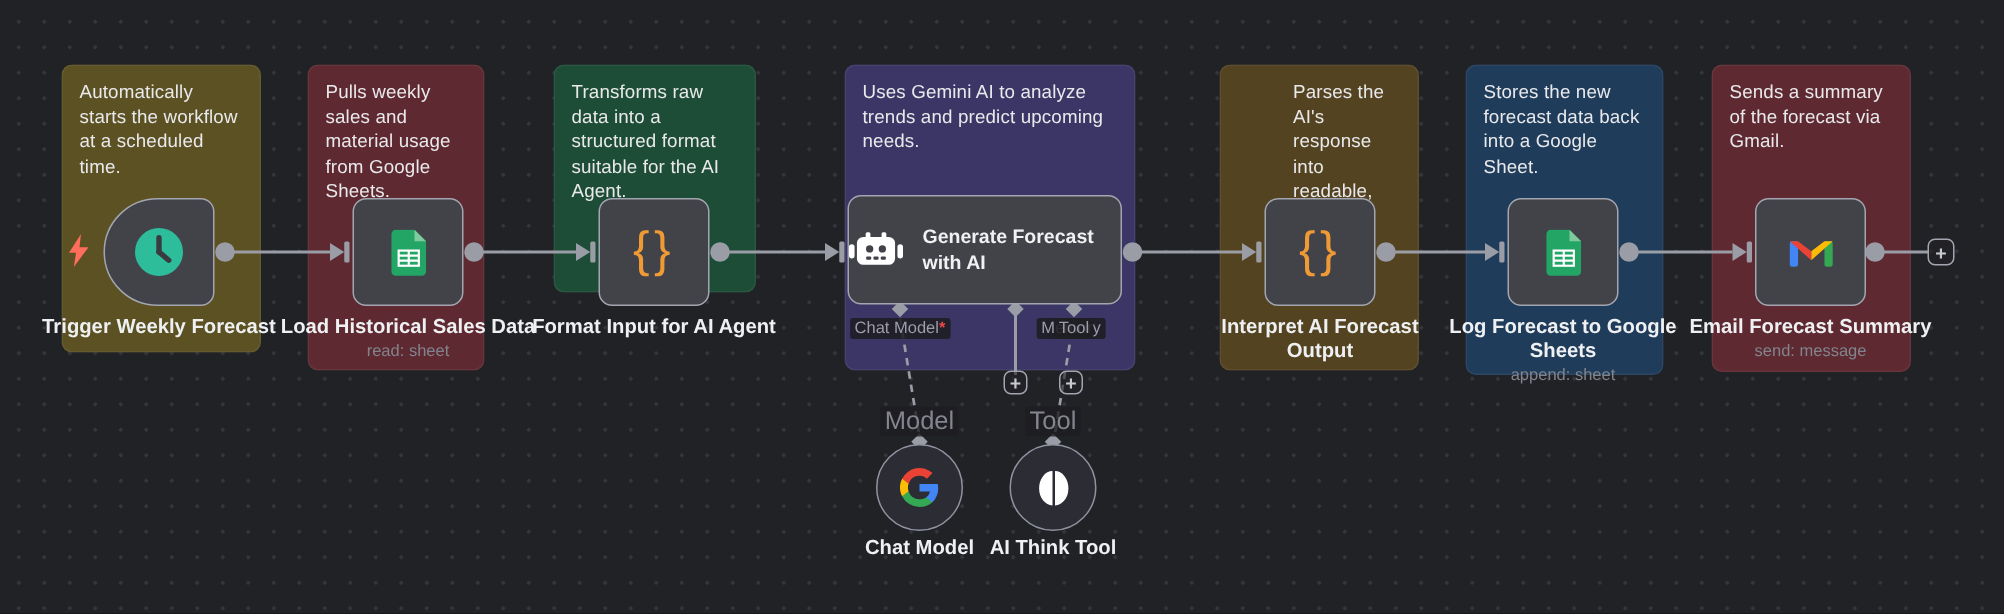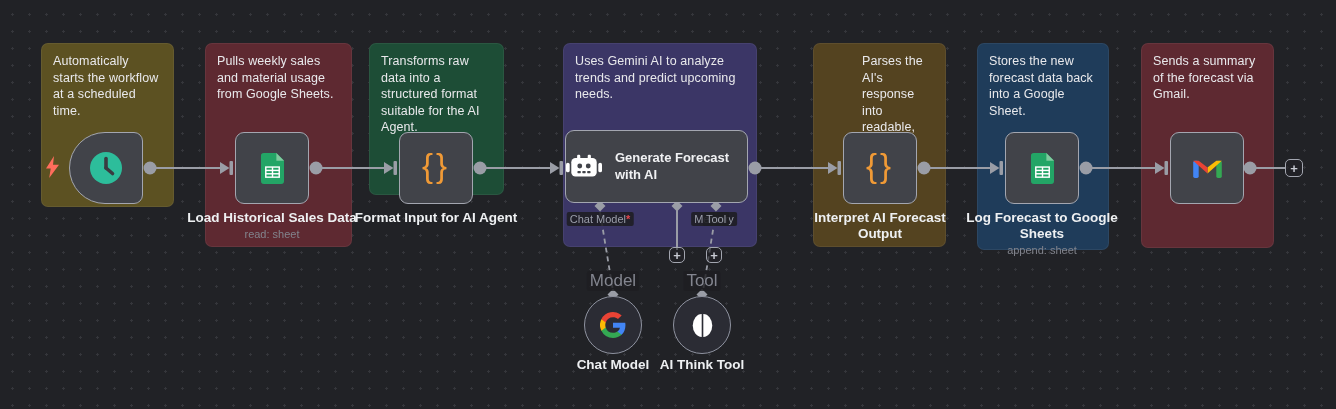--- a/index.html
+++ b/index.html
@@ -42,24 +42,24 @@
            border:1.6px solid #8f93a0;display:flex;align-items:center;justify-content:center;}
   .subnode-label{position:absolute;transform:translateX(-50%);width:130px;text-align:center;
                  color:#eef0f2;font-weight:700;font-size:13.5px;}
   .bolt{position:absolute;}
 </style>
 </head>
 <body>
 
 <div class="canvas">
 
-  <div class="note" style="left: 41px; top: 43px; width: 133px; height: 164px; background-color: rgb(92, 81, 34);">
+  <div class="note" style="left: 41px; top: 43px; width: 133px; height: 192px; background-color: rgb(92, 81, 34);">
       <div class="note-text">Automatically starts the workflow at a scheduled time.</div>
     </div>
-  <div class="note" style="left: 205px; top: 43px; width: 147px; height: 204px; background-color: rgb(94, 41, 49);">
+  <div class="note" style="left: 205px; top: 43px; width: 118px; height: 204px; background-color: rgb(94, 41, 49);">
       <div class="note-text">Pulls weekly sales and material usage from Google Sheets.</div>
     </div>
   <div class="note" style="left: 369px; top: 43px; width: 135px; height: 152px; background-color: rgb(29, 77, 54);">
       <div class="note-text">Transforms raw data into a structured format suitable for the AI Agent.</div>
     </div>
   <div class="note" style="left: 563px; top: 43px; width: 194px; height: 204px; background-color: rgb(59, 54, 102);">
       <div class="note-text">Uses Gemini AI to analyze trends and predict upcoming needs.</div>
     </div>
   <div class="note" style="left: 813px; top: 43px; width: 133px; height: 204px; background-color: rgb(84, 67, 32); padding-left: 48px;">
       <div class="note-text">Parses the AI's response into readable, usable JSON format.</div>
@@ -118,20 +118,23 @@
     <polygon points="8,0 0,12.5 4.7,12.5 3.2,22 13,8.8 7,8.8" fill="#ff6d5c"></polygon>
   </svg>
 
   <div class="node trigger" style="left:69px;top:132px;width:74px;height:72px">
     <svg width="34" height="34" viewBox="0 0 34 34">
       <circle cx="17" cy="17" r="16" fill="#2dbd9b"></circle>
       <line x1="17" y1="17" x2="17" y2="7.5" stroke="#3a3b41" stroke-width="3.6" stroke-linecap="round"></line>
       <line x1="17" y1="17" x2="23.5" y2="22.5" stroke="#3a3b41" stroke-width="3.6" stroke-linecap="round"></line>
     </svg>
   </div>
+  <div class="node-label" style="left:106px;top:210px">
+    <div class="node-title">Trigger Weekly Forecast</div>
+  </div>
 
   <div class="node" style="left:235px;top:132px;width:74px;height:72px">
     <svg width="25" height="31" viewBox="0 0 26 32">
       <path d="M1,3 a3,3 0 0 1 3,-3 H17 L25,8 V29 a3,3 0 0 1 -3,3 H4 a3,3 0 0 1 -3,-3 Z" fill="#23a566"></path>
       <polygon points="17,0 25,8 17,8" fill="#7fcb9e"></polygon>
       <g stroke="#ffffff" stroke-width="1.5" fill="none">
         <rect x="6" y="14.5" width="14" height="10.5"></rect>
         <line x1="13" y1="14.5" x2="13" y2="25"></line>
         <line x1="6" y1="18" x2="20" y2="18"></line>
         <line x1="6" y1="21.5" x2="20" y2="21.5"></line>
@@ -202,20 +205,24 @@
   </div>
 
   <div class="node" style="left:1170px;top:132px;width:74px;height:72px">
     <svg width="33" height="26" viewBox="0 0 30 23">
       <rect x="2" y="5" width="5" height="15.5" rx="1.5" fill="#4285f4"></rect>
       <rect x="23" y="5" width="5" height="15.5" rx="1.5" fill="#34a853"></rect>
       <polygon points="28,5 23,5 15,11 15,16.5" fill="#fbbc05"></polygon>
       <polygon points="2,5 7,5 15,11 15,16.5" fill="#ea4335"></polygon>
     </svg>
   </div>
+  <div class="node-label" style="left:1207px;top:210px">
+    <div class="node-title">Email Forecast Summary</div>
+    <div class="node-subtitle">send: message</div>
+  </div>
 
   <div class="plus-btn" style="left:1285px;top:159px;width:18px;height:18px">
       <span>+</span>
     </div>
 
   <div class="mini-label" style="left:613px;top:271px">Model</div>
   <div class="mini-label" style="left:702px;top:271px">Tool</div>
 
   <div class="subnode" style="left:584px;top:296px">
     <svg width="26" height="26" viewBox="0 0 24 24">

